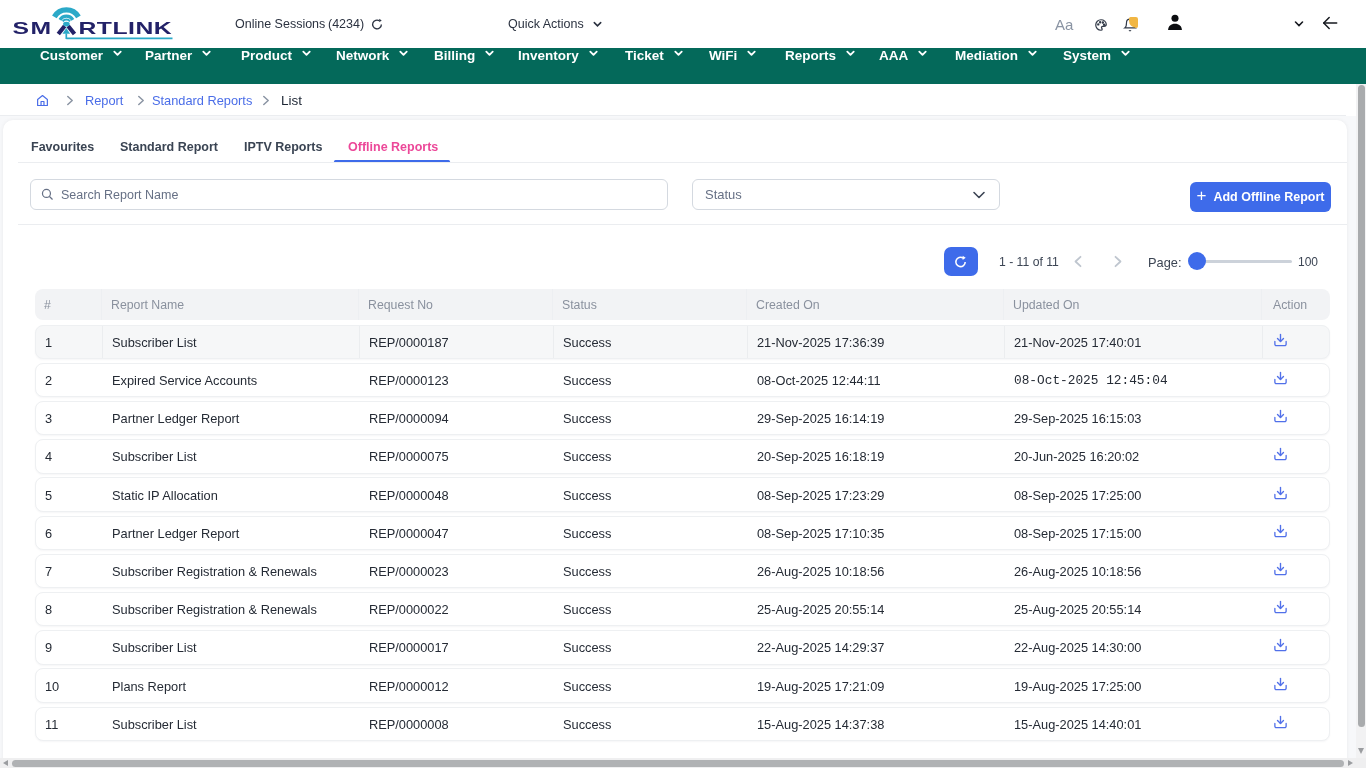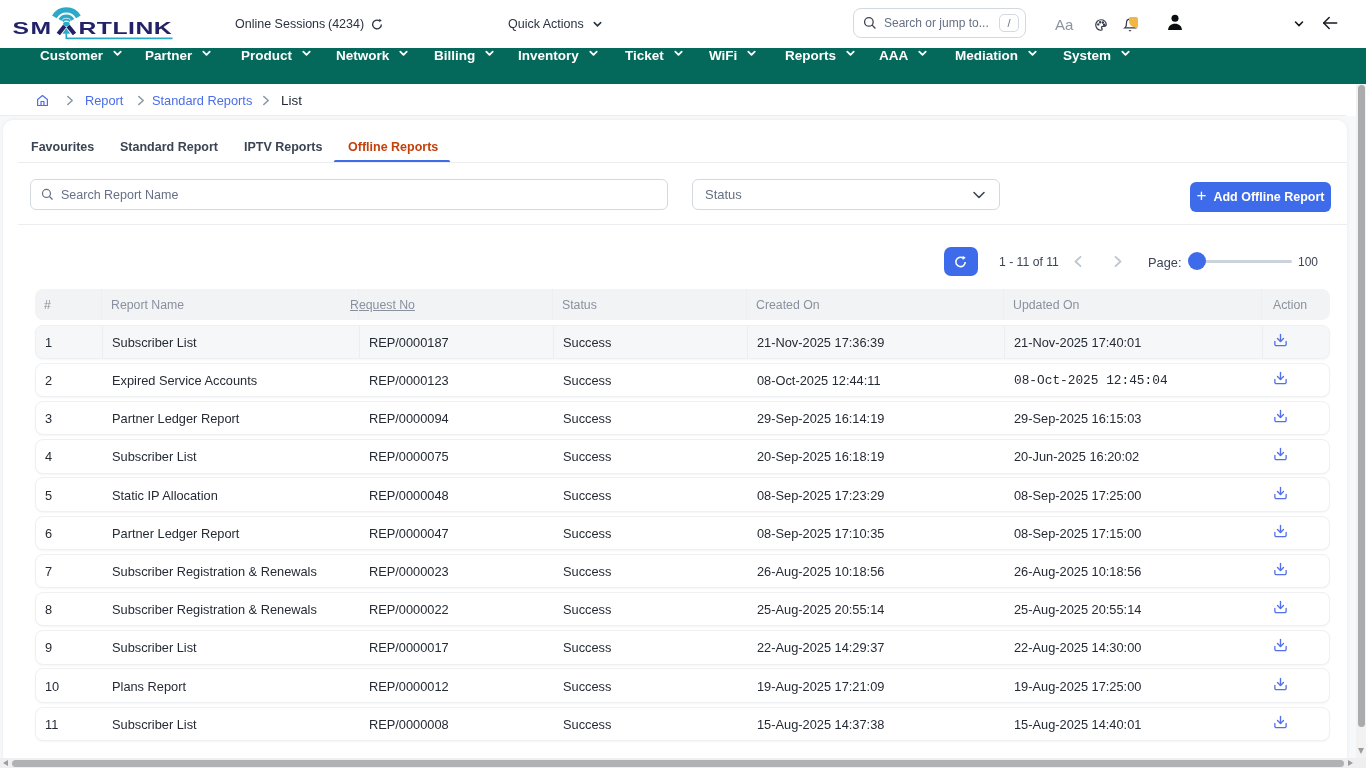--- a/index.html
+++ b/index.html
@@ -88,28 +88,20 @@
   <div class="toplink" style="left:328px;">(4234)</div>
   <svg class="abs" style="left:370px; top:16.5px;" width="14" height="14" viewBox="0 0 17 17" fill="none" stroke="#2b3240" stroke-width="1.6">
       <path d="M13.8 9 A5.3 5.3 0 1 1 11.4 4.6"></path>
       <path d="M11.2 2.2 L14.2 4.3 L11.2 6.4 z" fill="#2b3240" stroke="none"></path>
     </svg>
   <div class="toplink" style="left:508px;">Quick Actions</div>
   <svg class="abs" style="left:592px; top:19px;" width="11" height="11" viewBox="0 0 12 12" fill="none" stroke="#2b3240" stroke-width="1.7" stroke-linecap="round">
       <path d="M2.5 4 6 7.5 9.5 4"></path>
     </svg>
 
-  <div id="searchbox">
-    <svg width="14" height="14" viewBox="0 0 15 15" fill="none" stroke="#3c4554" stroke-width="1.4">
-        <circle cx="6.3" cy="6.3" r="4.6"></circle>
-        <path d="M9.8 9.8 L 13.3 13.3"></path>
-      </svg>
-    <span class="ph">Search or jump to...</span>
-    <div id="slashkey">/</div>
-  </div>
 
   <div class="toplink" style="left:1055px; font-size:15px; color:#8a94a3;">Aa</div>
 
   <svg class="abs" style="left:1094px; top:18px;" width="14" height="14" viewBox="0 0 24 24" fill="none" stroke="#333b49" stroke-width="2.1">
       <path d="M12 3a9 9 0 1 0 0 18c1.3 0 2-.8 2-1.8 0-.6-.3-1-.6-1.4-.3-.4-.6-.8-.6-1.4 0-1 .9-1.9 2-1.9h2.3c2 0 3.9-1.4 3.9-3.6C21 6.5 17 3 12 3z"></path>
       <circle cx="7.3" cy="11" r="1"></circle>
       <circle cx="10.5" cy="7.3" r="1"></circle>
       <circle cx="15.2" cy="7.8" r="1"></circle>
       <circle cx="17.3" cy="11.5" r="1"></circle>
     </svg>
@@ -225,21 +217,21 @@
     <path d="M1.8 1.5 6.2 5.5 1.8 9.5"></path>
   </svg>
 <div class="abs" style="left:281px; top:93px; color:#1d2634; font-size:13.5px;">List</div>
 
 <div id="pagebg"></div>
 <div id="card"></div>
 
 <div class="tab" style="left:31px;">Favourites</div>
 <div class="tab" style="left:120px;">Standard Report</div>
 <div class="tab" style="left:244px;">IPTV Reports</div>
-<div class="tab" style="left:348px; color:#c2410c;">Offline Reports</div>
+<div class="tab" style="left:348px; color:#ec4899;">Offline Reports</div>
 <div id="tabline"></div>
 <div id="tabdiv"></div>
 
 <div id="f-search">
   <svg width="13" height="13" viewBox="0 0 15 15" fill="none" stroke="#667085" stroke-width="1.4">
       <circle cx="6.3" cy="6.3" r="4.6"></circle>
       <path d="M9.8 9.8 L 13.3 13.3"></path>
     </svg>
   <span>Search Report Name</span>
 </div>
@@ -266,21 +258,21 @@
     <path d="M2.5 1.8 7.5 6.5 2.5 11.2"></path>
   </svg>
 <div id="pagelabel">Page:</div>
 <div id="slider-track"></div>
 <div id="slider-dot"></div>
 <div id="slider-val">100</div>
 
 <div id="thead">
     <div class="th" style="left:9px; top:9px; position:absolute;">#</div>
     <div class="th" style="left:76px; top:9px; position:absolute;">Report Name</div>
-    <div class="th" style="left:315px; top:9px; position:absolute;text-decoration:underline;">Request No</div>
+    <div class="th" style="left:333px; top:9px; position:absolute;">Request No</div>
     <div class="th" style="left:527px; top:9px; position:absolute;">Status</div>
     <div class="th" style="left:721px; top:9px; position:absolute;">Created On</div>
     <div class="th" style="left:978px; top:9px; position:absolute;">Updated On</div>
     <div class="th" style="left:1238px; top:9px; position:absolute;">Action</div>
     <div style="position:absolute; left:66px; top:0; width:1px; height:100%; background:#edeff2;"></div>
     <div style="position:absolute; left:323px; top:0; width:1px; height:100%; background:#edeff2;"></div>
     <div style="position:absolute; left:517px; top:0; width:1px; height:100%; background:#edeff2;"></div>
     <div style="position:absolute; left:711px; top:0; width:1px; height:100%; background:#edeff2;"></div>
     <div style="position:absolute; left:968px; top:0; width:1px; height:100%; background:#edeff2;"></div>
     <div style="position:absolute; left:1226px; top:0; width:1px; height:100%; background:#edeff2;"></div>

